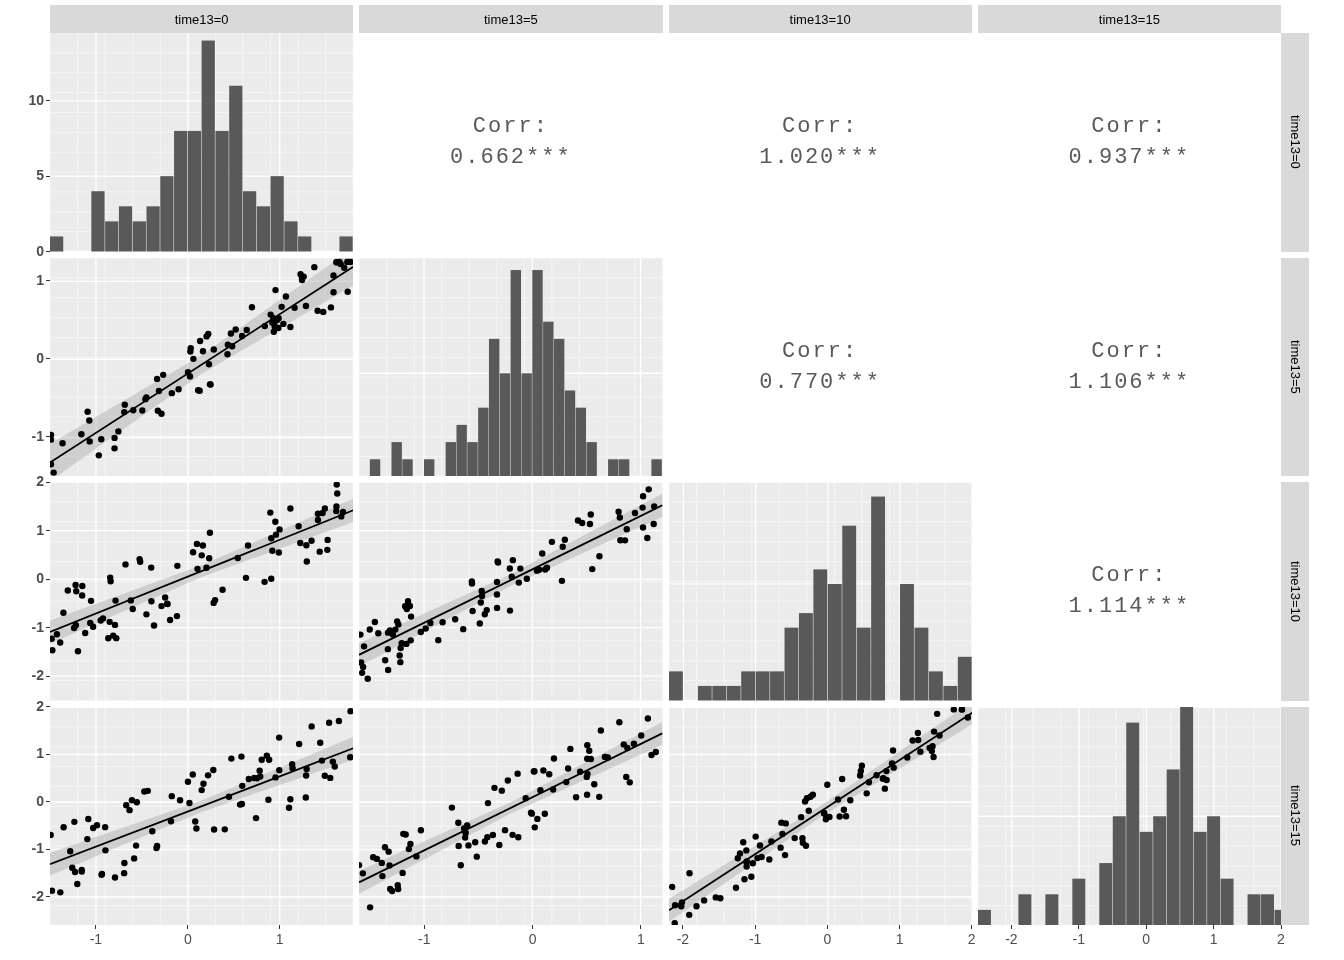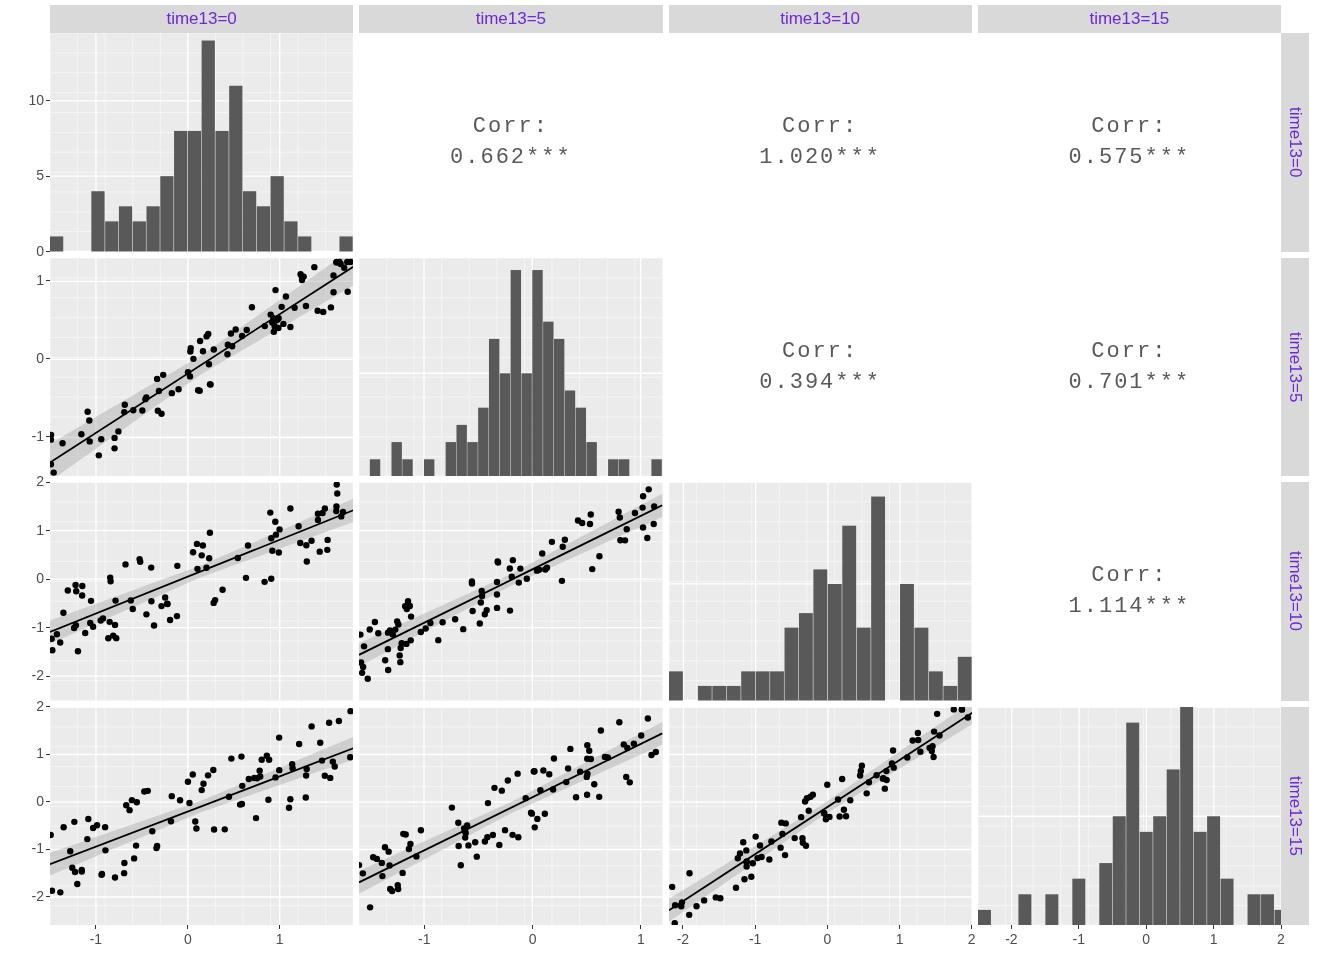--- a/index.html
+++ b/index.html
@@ -17,22 +17,22 @@
   .panel {
     position: absolute;
     box-sizing: border-box;
   }
   .strip {
     position: absolute;
     background: #d9d9d9;
     display: flex;
     align-items: center;
     justify-content: center;
-    font-size: 17px;
-    color: #6d28d9;
+    font-size: 13px;
+    color: #000000;
     box-sizing: border-box;
     text-align: right;
   }
   .strip.right {
     writing-mode: vertical-rl;
   }
   .corr-panel {
     background: #ffffff;
     display: flex;
     flex-direction: column;
@@ -50,20 +50,21 @@
   }
   .axis-text {
     position: absolute;
     font-size: 14px;
     color: #4d4d4d;
     font-family: sans-serif;
   }
   .axis-y {
     text-align: right;
     width: 30px;
+    font-weight: bold;
   }
   svg { display: block; }
 </style>
 </head>
 <body>
 
 <div class="matrix" id="matrix">
     <div class="strip" style="left: 50px; top: 5px; width: 303.25px; height: 28px;">time13=0</div>
     <div class="strip" style="left: 359.25px; top: 5px; width: 303.25px; height: 28px;">time13=5</div>
     <div class="strip" style="left: 668.5px; top: 5px; width: 303.25px; height: 28px;">time13=10</div>
@@ -131,21 +132,21 @@
     <div class="panel corr-panel" style="left: 359.25px; top: 33px; width: 303.25px; height: 218.5px;">
       <div class="corr-label">Corr:</div>
       <div>0.662***</div>
     </div>
     <div class="panel corr-panel" style="left: 668.5px; top: 33px; width: 303.25px; height: 218.5px;">
       <div class="corr-label">Corr:</div>
       <div>1.020***</div>
     </div>
     <div class="panel corr-panel" style="left: 977.75px; top: 33px; width: 303.25px; height: 218.5px;">
       <div class="corr-label">Corr:</div>
-      <div>0.575***</div>
+      <div>0.937***</div>
     </div>
     <div class="panel plot-panel" style="left: 50px; top: 257.5px; width: 303.25px; height: 218.5px;">
       <svg width="303.25" height="218.5">
         <line x1="0" y1="0" x2="0" y2="218.5" stroke="#f5f5f5" stroke-width="1"></line>
         <line x1="0" y1="0" x2="303.25" y2="0" stroke="#f5f5f5" stroke-width="1"></line>
         <line x1="27.56818181818182" y1="0" x2="27.56818181818182" y2="218.5" stroke="#f5f5f5" stroke-width="1"></line>
         <line x1="0" y1="19.863636363636363" x2="303.25" y2="19.863636363636363" stroke="#f5f5f5" stroke-width="1"></line>
         <line x1="55.13636363636364" y1="0" x2="55.13636363636364" y2="218.5" stroke="#f5f5f5" stroke-width="1"></line>
         <line x1="0" y1="39.72727272727273" x2="303.25" y2="39.72727272727273" stroke="#f5f5f5" stroke-width="1"></line>
         <line x1="82.70454545454545" y1="0" x2="82.70454545454545" y2="218.5" stroke="#f5f5f5" stroke-width="1"></line>
@@ -317,25 +318,25 @@
         <rect x="238.26785714285717" y="218.5" width="10.397142857142866" height="0" fill="#595959"></rect>
         <rect x="249.09821428571428" y="201.29527559055117" width="10.397142857142866" height="17.20472440944882" fill="#595959"></rect>
         <rect x="259.9285714285715" y="201.29527559055117" width="10.397142857142866" height="17.20472440944882" fill="#595959"></rect>
         <rect x="270.7589285714286" y="218.5" width="10.397142857142866" height="0" fill="#595959"></rect>
         <rect x="281.5892857142858" y="218.5" width="10.397142857142866" height="0" fill="#595959"></rect>
         <rect x="292.4196428571429" y="201.29527559055117" width="10.397142857142866" height="17.20472440944882" fill="#595959"></rect>
       </svg>
     </div>
     <div class="panel corr-panel" style="left: 668.5px; top: 257.5px; width: 303.25px; height: 218.5px;">
       <div class="corr-label">Corr:</div>
-      <div>0.394***</div>
+      <div>0.770***</div>
     </div>
     <div class="panel corr-panel" style="left: 977.75px; top: 257.5px; width: 303.25px; height: 218.5px;">
       <div class="corr-label">Corr:</div>
-      <div>0.701***</div>
+      <div>1.106***</div>
     </div>
     <div class="panel plot-panel" style="left: 50px; top: 482px; width: 303.25px; height: 218.5px;">
       <svg width="303.25" height="218.5">
         <line x1="0" y1="0" x2="0" y2="218.5" stroke="#f5f5f5" stroke-width="1"></line>
         <line x1="0" y1="0" x2="303.25" y2="0" stroke="#f5f5f5" stroke-width="1"></line>
         <line x1="27.56818181818182" y1="0" x2="27.56818181818182" y2="218.5" stroke="#f5f5f5" stroke-width="1"></line>
         <line x1="0" y1="19.863636363636363" x2="303.25" y2="19.863636363636363" stroke="#f5f5f5" stroke-width="1"></line>
         <line x1="55.13636363636364" y1="0" x2="55.13636363636364" y2="218.5" stroke="#f5f5f5" stroke-width="1"></line>
         <line x1="0" y1="39.72727272727273" x2="303.25" y2="39.72727272727273" stroke="#f5f5f5" stroke-width="1"></line>
         <line x1="82.70454545454545" y1="0" x2="82.70454545454545" y2="218.5" stroke="#f5f5f5" stroke-width="1"></line>

